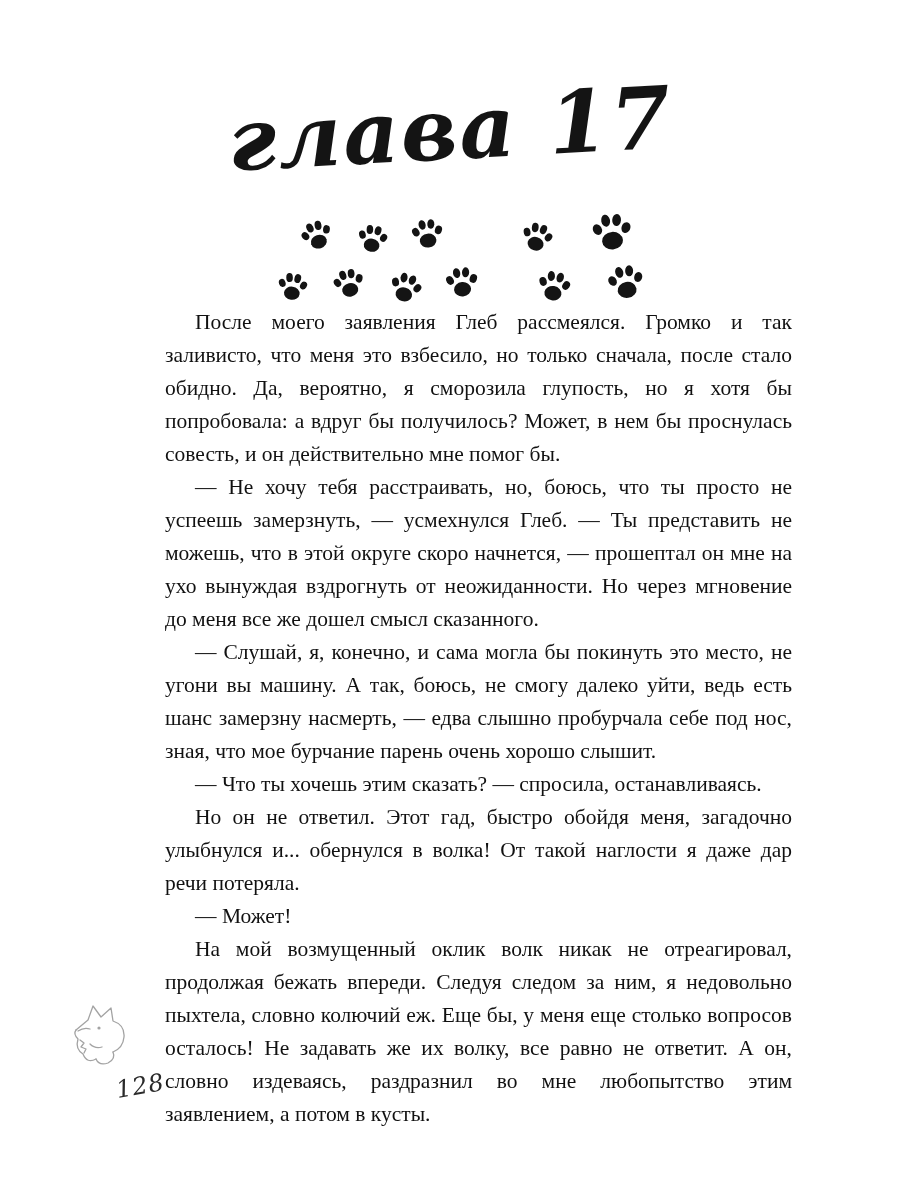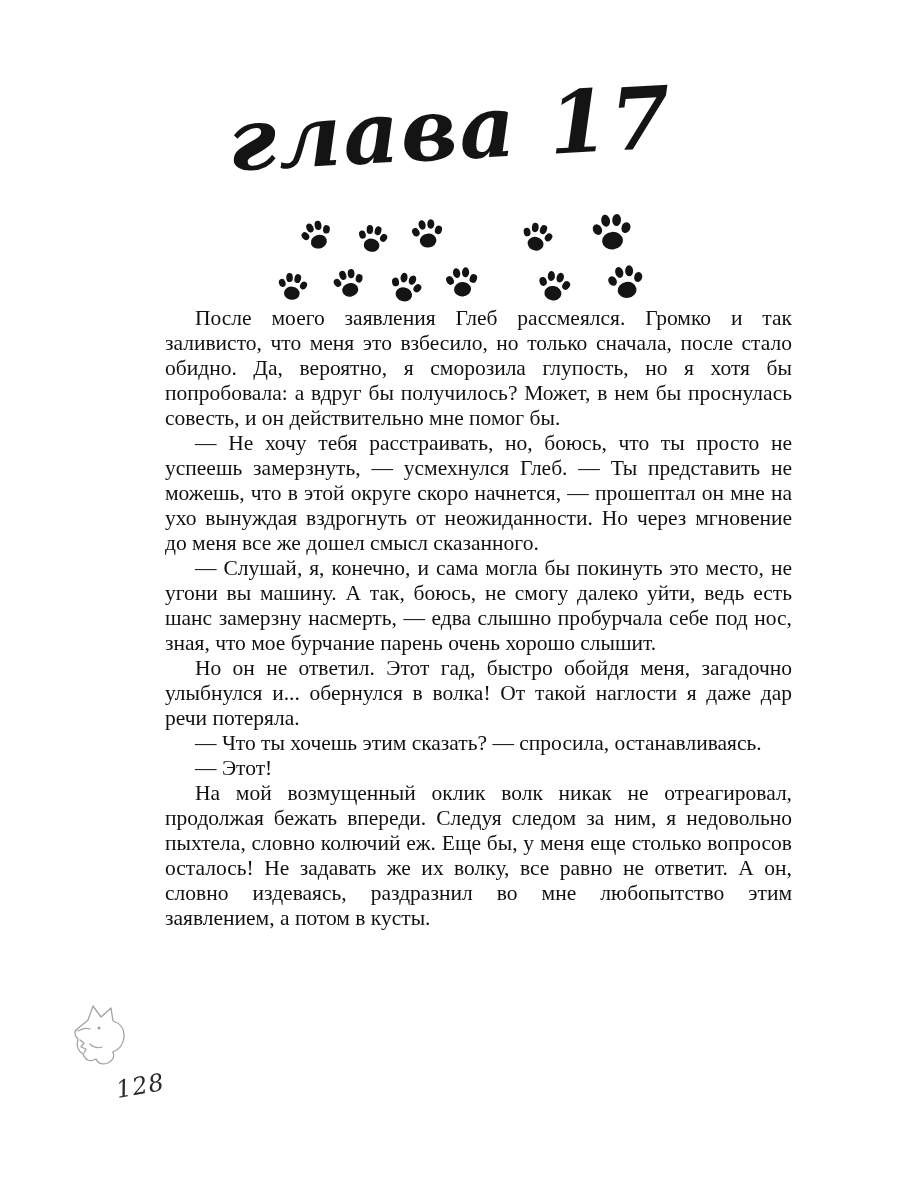--- a/index.html
+++ b/index.html
@@ -42,21 +42,21 @@
     position: absolute;
     display: inline-block;
     line-height: 0;
   }
   .body-text {
     position: absolute;
     top: 306px;
     left: 165px;
     width: 627px;
     font-size: 21.5px;
-    line-height: 25px;
+    line-height: 33px;
     text-align: justify;
     hyphens: auto;
     -webkit-hyphens: auto;
   }
   .body-text p {
     margin: 0;
     text-indent: 30px;
   }
   .wolf-sketch {
     position: absolute;
@@ -183,23 +183,23 @@
           <ellipse cx="25" cy="8.5" rx="4" ry="5.5" transform="rotate(8 25 8.5)"></ellipse>
           <ellipse cx="33" cy="16" rx="4" ry="5" transform="rotate(25 33 16)"></ellipse>
         </svg>
     </span>
   </div>
 
   <div class="body-text">
     <p>После моего заявления Глеб рассмеялся. Громко и так заливисто, что меня это взбесило, но только сначала, после стало обидно. Да, вероятно, я сморозила глупость, но я хотя бы попробовала: а вдруг бы получилось? Может, в нем бы проснулась совесть, и он действительно мне помог бы.</p>
     <p>— Не хочу тебя расстраивать, но, боюсь, что ты просто не успеешь замерзнуть, — усмехнулся Глеб. — Ты представить не можешь, что в этой округе скоро начнется, — прошептал он мне на ухо вынуждая вздрогнуть от неожиданности. Но через мгновение до меня все же дошел смысл сказанного.</p>
     <p>— Слушай, я, конечно, и сама могла бы покинуть это место, не угони вы машину. А так, боюсь, не смогу далеко уйти, ведь есть шанс замерзну насмерть, — едва слышно пробурчала себе под нос, зная, что мое бурчание парень очень хорошо слышит.</p>
+    <p>— Что ты хочешь этим сказать? — спросила, останавливаясь.</p>
     <p>Но он не ответил. Этот гад, быстро обойдя меня, загадочно улыбнулся и... обернулся в волка! От такой наглости я даже дар речи потеряла.</p>
-    <p>— Что ты хочешь этим сказать? — спросила, останавливаясь.</p>
-    <p>— Этот!</p>
+    <p>— Может!</p>
     <p>На мой возмущенный оклик волк никак не отреагировал, продолжая бежать впереди. Следуя следом за ним, я недовольно пыхтела, словно колючий еж. Еще бы, у меня еще столько вопросов осталось! Не задавать же их волку, все равно не ответит. А он, словно издеваясь, раздразнил во мне любопытство этим заявлением, а потом в кусты.</p>
   </div>
 
   <svg class="wolf-sketch" width="76" height="76" viewBox="0 0 76 76">
     <g fill="none" stroke="#a3a3a3" stroke-width="1.3" stroke-linecap="round" stroke-linejoin="round">
       <path d="M8 30 L20 20 L25 6 L33 17 L43 8 L45 21 Q57 25 56 37 Q55 48 45 52"></path>
       <path d="M45 52 Q48 59 40 63 Q31 66 28 59"></path>
       <path d="M28 59 Q19 64 15 54 Q7 49 10 39 Q5 34 8 30"></path>
       <path d="M12 40 l4 3 l-3 4 l5 2 l-2 4"></path>
       <path d="M22 44 q5 5 12 3"></path>

